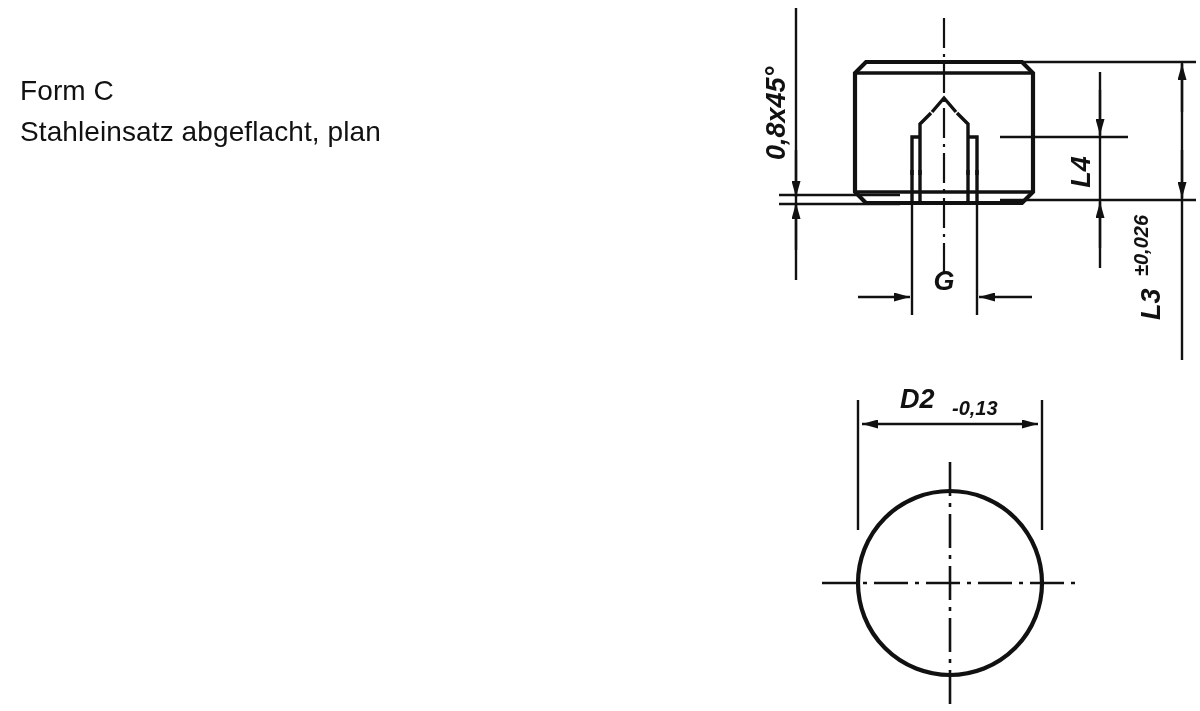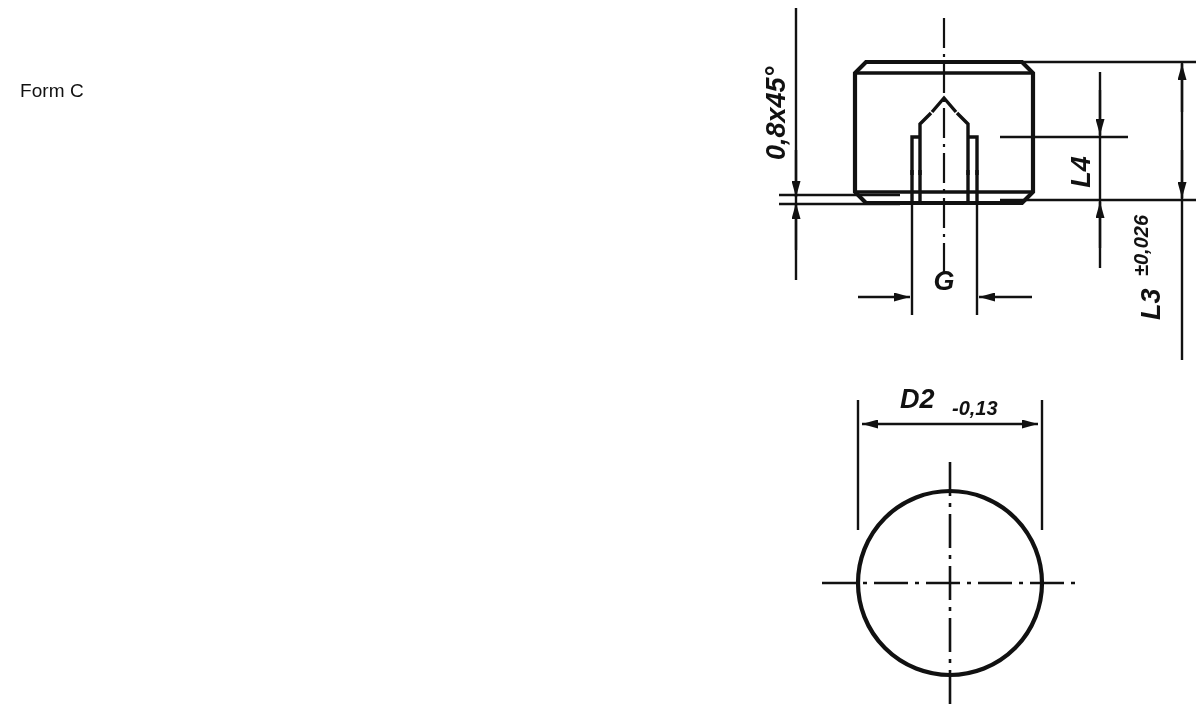--- a/index.html
+++ b/index.html
@@ -22,21 +22,21 @@
     height: 711px;
   }
   .caption-block {
     position: absolute;
     left: 20px;
     top: 70px;
     width: 520px;
   }
   .caption-line {
     font-family: "Liberation Sans", sans-serif;
-    font-size: 19px;
+    font-size: 28px;
     line-height: 41px;
     color: #111111;
     white-space: nowrap;
     letter-spacing: 0.1px;
   }
   svg.drawing {
     position: absolute;
     left: 0;
     top: 0;
     width: 1200px;
@@ -52,20 +52,21 @@
   .dimtext.big { font-size: 27px; }
   .dimtext.small { font-size: 20px; }
 </style>
 </head>
 <body>
 
 <div id="sheet">
 
   <div class="caption-block">
     <div class="caption-line">Form C</div>
+    <div class="caption-line">Stahleinsatz abgeflacht, plan</div>
   </div>
 
   <svg class="drawing" viewBox="0 0 1200 711">
     <defs>
       <marker id="arrIn" markerWidth="16" markerHeight="9" refX="16" refY="4.5" orient="auto" markerUnits="userSpaceOnUse">
         <path d="M0,0 L16,4.5 L0,9 Z" fill="#111111"></path>
       </marker>
       <marker id="arrOut" markerWidth="16" markerHeight="9" refX="0" refY="4.5" orient="auto" markerUnits="userSpaceOnUse">
         <path d="M16,0 L0,4.5 L16,9 Z" fill="#111111"></path>
       </marker>

